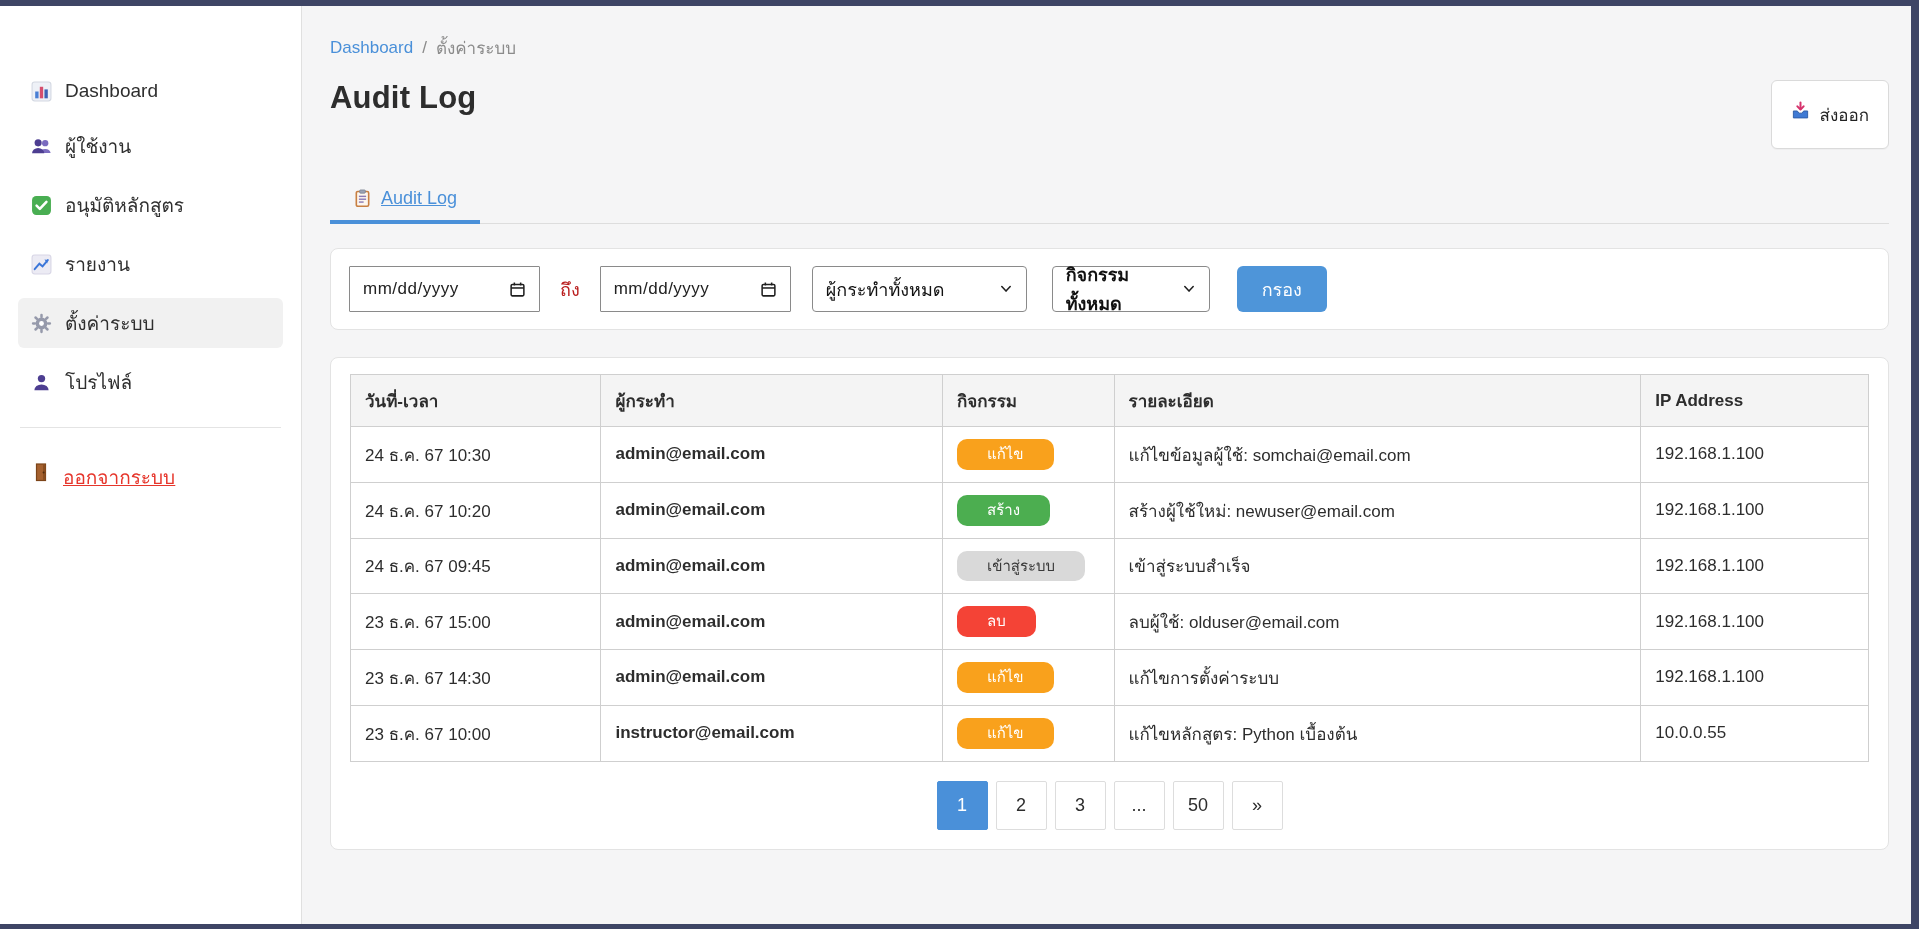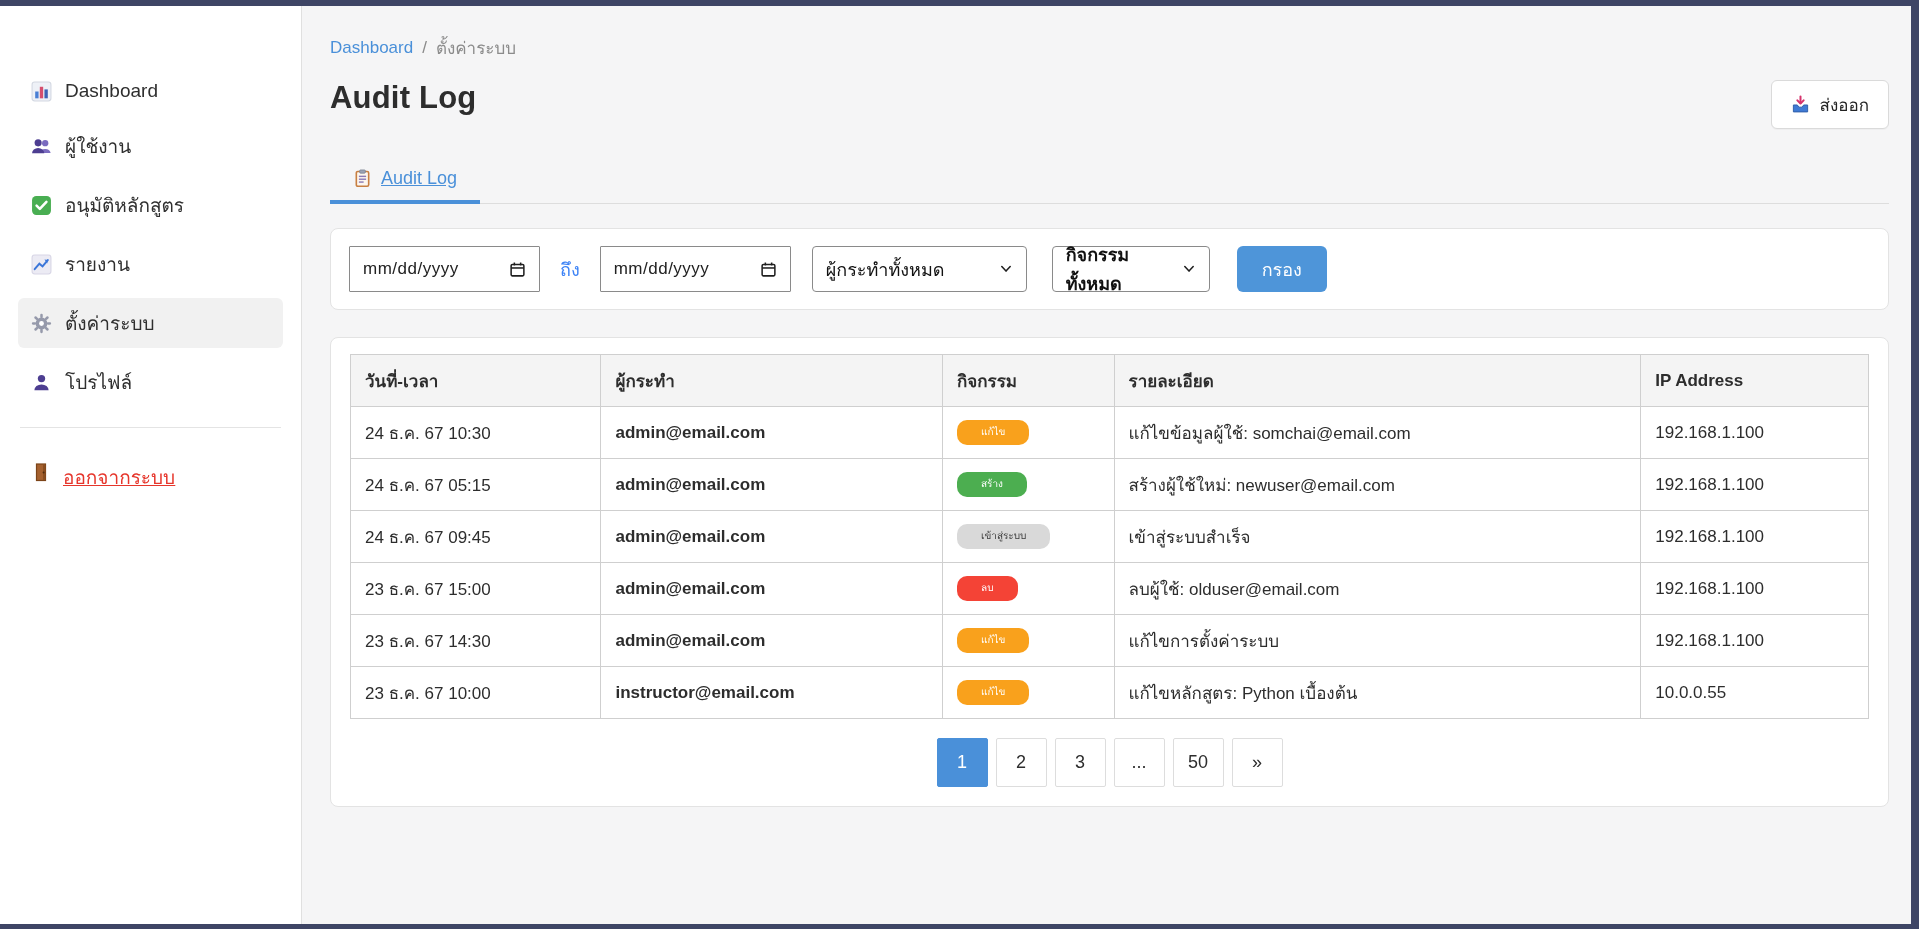--- a/index.html
+++ b/index.html
@@ -40,23 +40,23 @@
     text-decoration-color:#e6352b; cursor:pointer;
   }
   .logout .lbl { text-decoration:underline; }
   
   .main { flex:1; padding:28px 22px 0 28px; overflow:hidden; }
   .breadcrumb { font-size:17px; color:#8b8b8b; display:flex; gap:9px; align-items:center; }
   .breadcrumb .crumb-link { color:#4a90d9; cursor:pointer; }
   .header-row { display:flex; justify-content:space-between; align-items:flex-start; margin-top:19px; }
   .page-title { font-size:31px; font-weight:bold; color:#2d2d2d; letter-spacing:.2px; }
   .export-btn {
-    display:flex; align-items:center; gap:10px;
+    display:flex; align-items:flex-start; gap:10px;
     background:#fff; border:1px solid #dadada; border-radius:6px;
-    padding:10px 19px; font-size:17px; color:#222; cursor:pointer;
+    padding:20px 19px; font-size:17px; color:#222; cursor:pointer;
     box-shadow:0 1px 1px rgba(0,0,0,.03);
   }
   
   .tabs { margin-top:39px; border-bottom:1px solid #ddd; display:flex; }
   .tab {
     display:flex; align-items:center; gap:9px;
     padding:0 23px 11px 23px; margin-bottom:-1px;
     border-bottom:4px solid #4a90d9; color:#4a90d9; font-size:18px; cursor:pointer;
   }
   .tab .tab-label { text-decoration:underline; }
@@ -64,21 +64,21 @@
   .card {
     background:#fff; border:1px solid #e3e3e3; border-radius:8px;
   }
   .filter-card { margin-top:24px; padding:17px 18px; display:flex; align-items:center; gap:15px; }
   .date-input {
     width:191px; height:46px; border:1px solid #8a8a8a; border-radius:1px;
     display:flex; align-items:center; justify-content:space-between;
     padding:0 13px; font-size:17px; color:#222; cursor:text; background:#fff;
     letter-spacing:.5px;
   }
-  .to-label { font-size:18px; color:#3b82f6; padding:0 5px; }
+  .to-label { font-size:18px; color:#b91c1c; padding:0 5px; }
   .select {
     height:46px; border:1px solid #8a8a8a; border-radius:4px; background:#fff;
     display:flex; align-items:center; justify-content:space-between; gap:14px;
     padding:0 13px; font-size:18px; color:#111; cursor:pointer;
   }
   .select.actor { width:215px; margin-left:6px; }
   .select.activity { width:158px; margin-left:10px;font-weight:bold; }
   .filter-btn {
     margin-left:12px; height:46px; padding:0 25px;
     background:#4e95d9; border:none; border-radius:6px;
@@ -95,22 +95,22 @@
   }
   .audit th { background:#f4f4f4; font-weight:bold; height:47px; }
   .audit td { height:49px; background:#fff; }
   .audit col.c-date { width:16.5%; }
   .audit col.c-actor { width:22.5%; }
   .audit col.c-activity { width:11.3%; }
   .audit col.c-detail { width:34.7%; }
   .audit col.c-ip { width:15%; }
   .audit td.actor { font-weight:bold; }
   .badge {
-    display:inline-block; padding:6px 24px; border-radius:10px;
-    font-size:10px; color:#fff; line-height:1.25;
+    display:inline-block; padding:6px 30px; border-radius:10px;
+    font-size:15px; color:#fff; line-height:1.25;
   }
   .badge.login { color:#3a3a3a; }
   
   .pagination { display:flex; justify-content:center; gap:8px; margin-top:19px; }
   .page-btn {
     min-width:51px; height:49px; background:#fff; border:1px solid #ddd;
     display:flex; align-items:center; justify-content:center;
     font-size:18px; color:#2d2d2d; cursor:pointer; border-radius:2px;
   }
   .page-btn.active { background:#4a90d9; border-color:#4a90d9; color:#fff; }
@@ -307,21 +307,21 @@
           </thead>
         <tbody>
             <tr>
               <td>24 ธ.ค. 67 10:30</td>
               <td class="actor">admin@email.com</td>
               <td><span class="badge edit" style="background:#f9a11c">แก้ไข</span></td>
               <td>แก้ไขข้อมูลผู้ใช้: somchai@email.com</td>
               <td>192.168.1.100</td>
             </tr>
             <tr>
-              <td>24 ธ.ค. 67 05:15</td>
+              <td>24 ธ.ค. 67 10:20</td>
               <td class="actor">admin@email.com</td>
               <td><span class="badge create" style="background:#4cae50">สร้าง</span></td>
               <td>สร้างผู้ใช้ใหม่: newuser@email.com</td>
               <td>192.168.1.100</td>
             </tr>
             <tr>
               <td>24 ธ.ค. 67 09:45</td>
               <td class="actor">admin@email.com</td>
               <td><span class="badge login" style="background:#d9d9d9">เข้าสู่ระบบ</span></td>
               <td>เข้าสู่ระบบสำเร็จ</td>

